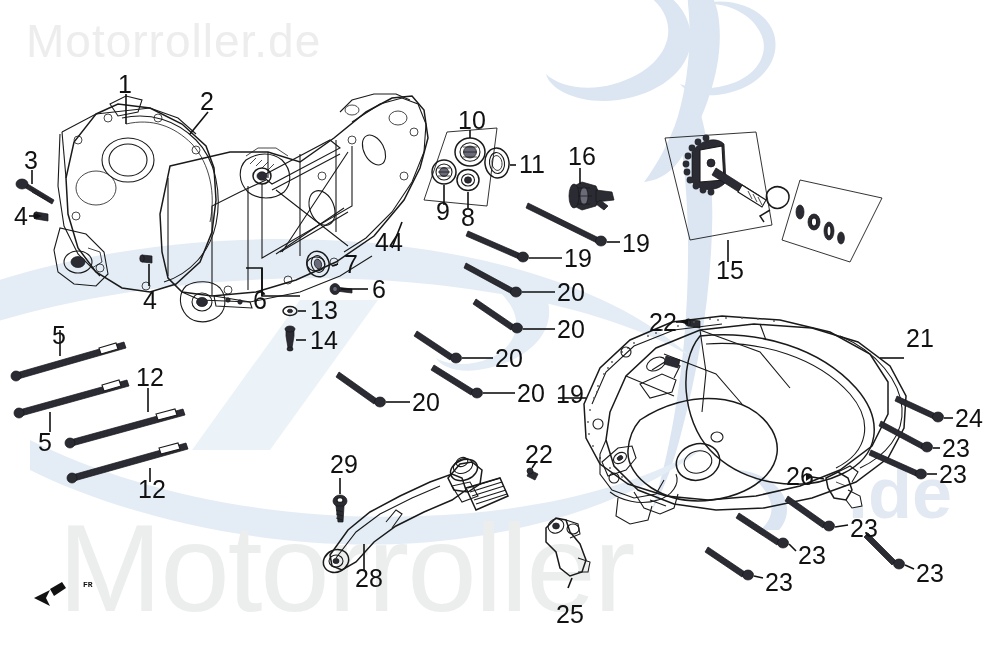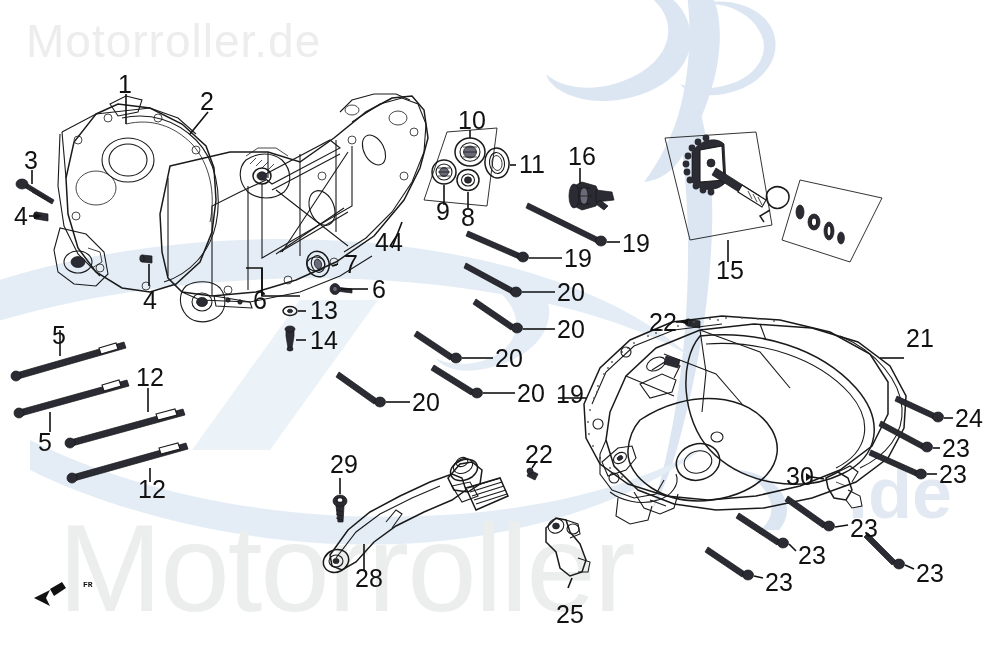--- a/index.html
+++ b/index.html
@@ -563,19 +563,19 @@
   <div class="lbl" style="left:649px;top:310px">22</div>
   <div class="lbl" style="left:525px;top:442px">22</div>
   <div class="lbl" style="left:942px;top:436px">23</div>
   <div class="lbl" style="left:939px;top:462px">23</div>
   <div class="lbl" style="left:798px;top:543px">23</div>
   <div class="lbl" style="left:765px;top:570px">23</div>
   <div class="lbl" style="left:916px;top:561px">23</div>
   <div class="lbl" style="left:850px;top:516px">23</div>
   <div class="lbl" style="left:955px;top:406px">24</div>
   <div class="lbl" style="left:556px;top:602px">25</div>
-  <div class="lbl" style="left:786px;top:464px">30</div>
+  <div class="lbl" style="left:786px;top:464px">26</div>
   <div class="lbl" style="left:375px;top:230px">44</div>
   <div class="lbl" style="left:355px;top:566px">28</div>
   <div class="lbl" style="left:330px;top:452px">29</div>
 
   <div class="fr" style="left:51px;top:580px">FR</div>
 </div>
 
 </body></html>

